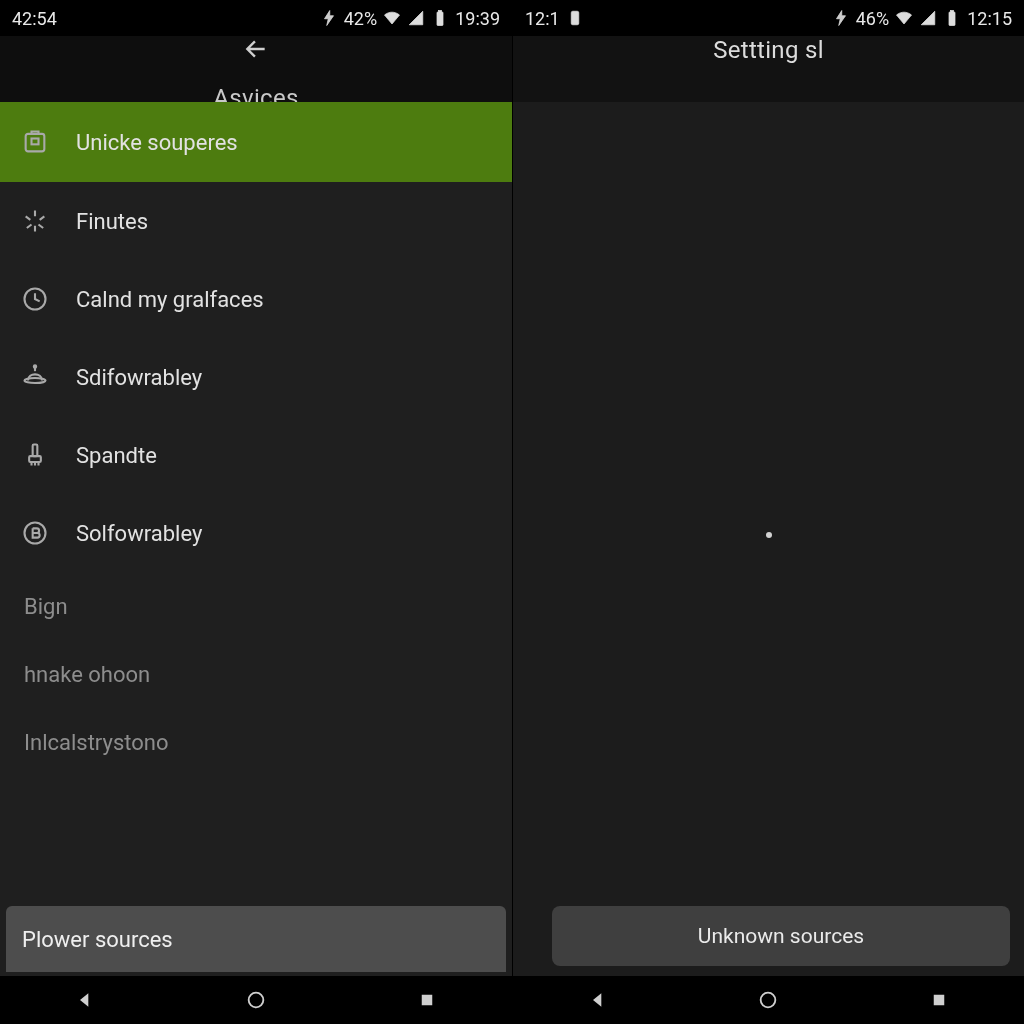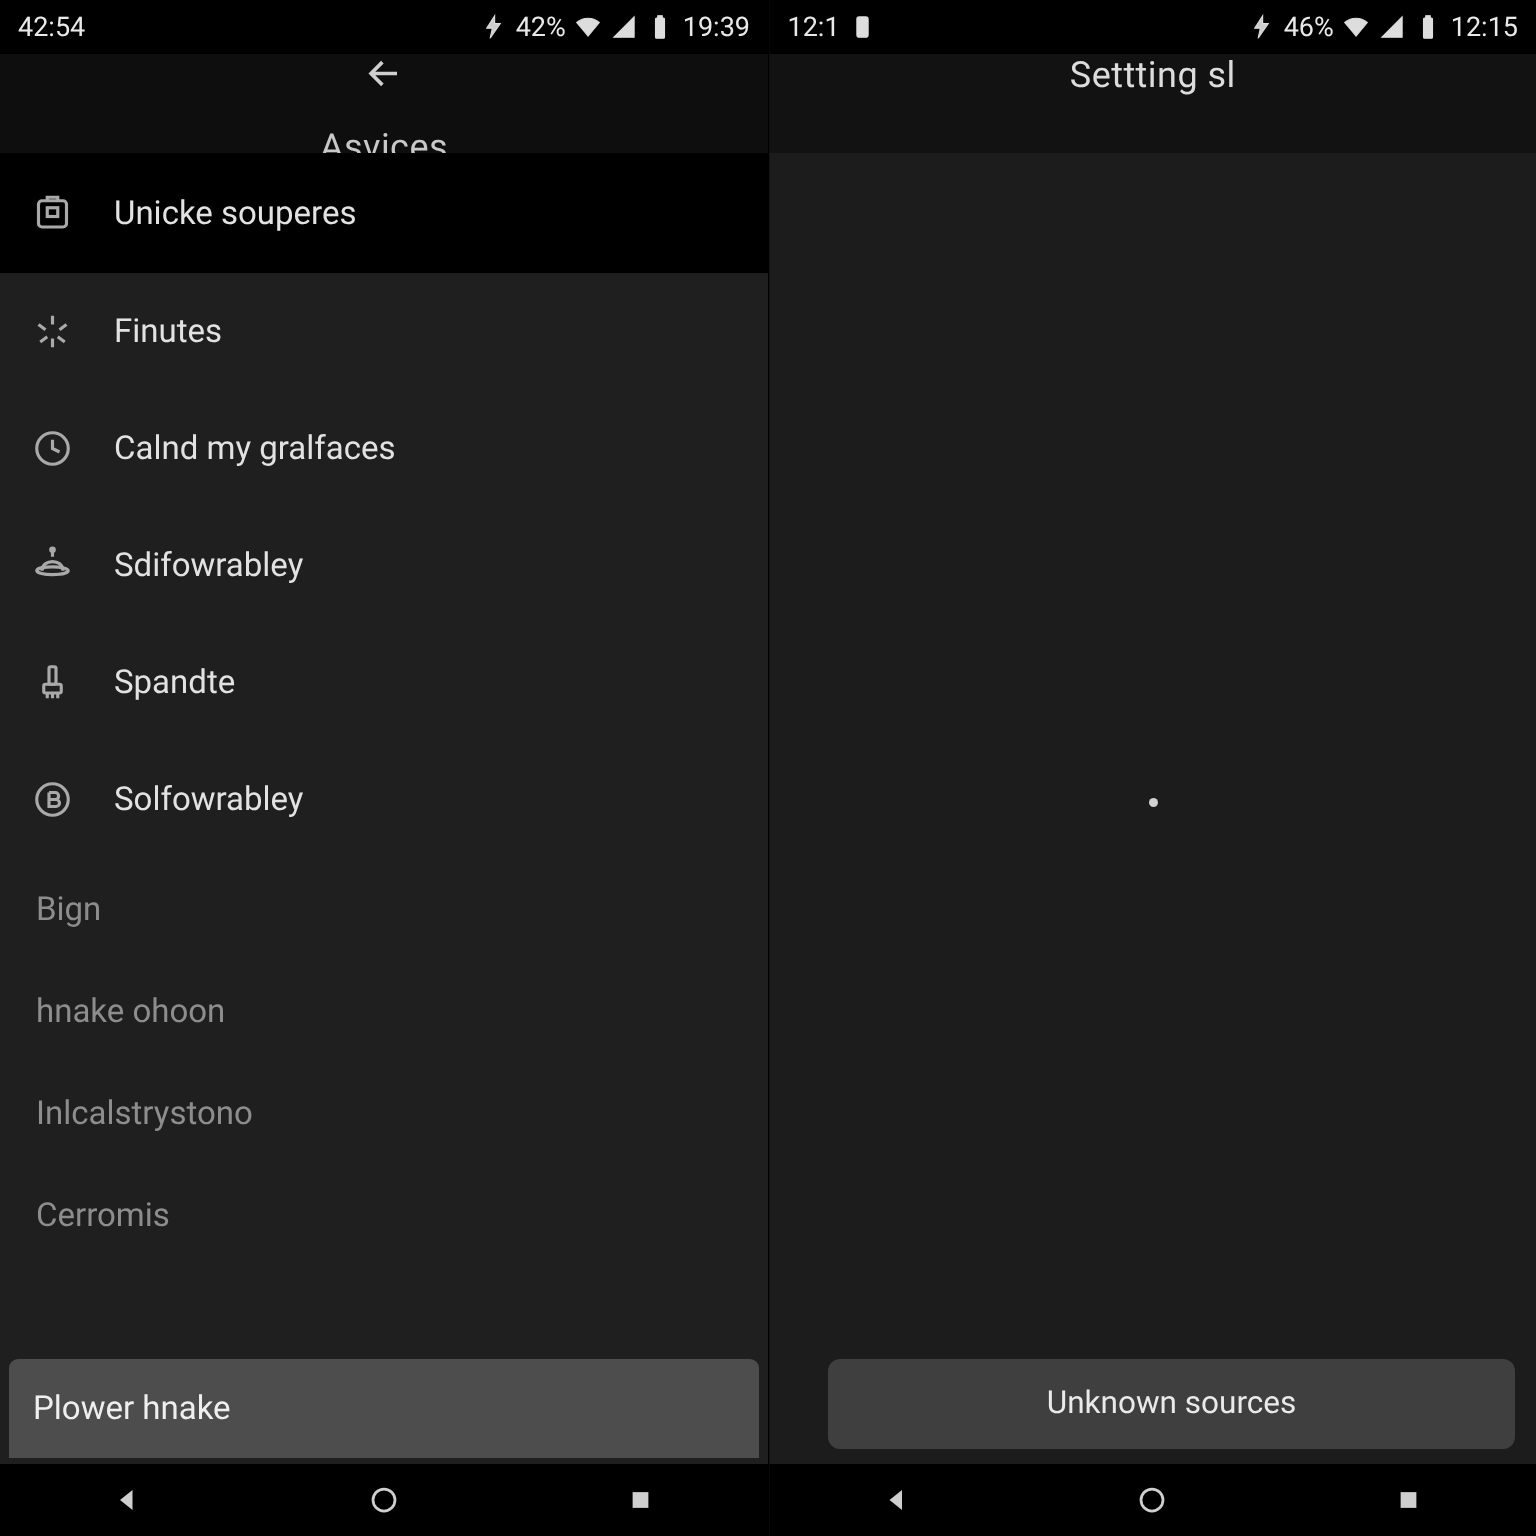--- a/index.html
+++ b/index.html
@@ -44,21 +44,21 @@
   .row {
     display:flex; align-items:center;
     height: 78px;
     padding: 0 20px;
     gap: 26px;
   }
   .row .icon { width:30px; height:30px; display:flex; align-items:center; justify-content:center; flex:0 0 30px; }
   .row .icon svg { width:28px; height:28px; stroke:#a9a9a9; fill:none; stroke-width:1.8; }
   .row.dim .label-text { color:#8d8d8d; }
   .row .label-text { font-size: 22px; color:#e2e2e2; font-weight:400; }
-  .row.first { background:#000000; height:80px; }
+  .row.first { background:#4d7c0f; height:80px; }
   .row.noicon { padding-left: 24px; gap:0; height:68px; }
 
   
   .bottom-pill {
     position:absolute;
     left:6px; right:6px; bottom:52px;
     height:66px;
     background:#4d4d4d;
     border-radius:6px 6px 0 0;
     display:flex; align-items:center;
@@ -213,29 +213,25 @@
         <span class="label-text">Bign</span>
       </div>
       <div class="row noicon dim">
 
         <span class="label-text">hnake ohoon</span>
       </div>
       <div class="row noicon dim">
 
         <span class="label-text">Inlcalstrystono</span>
       </div>
-      <div class="row noicon dim">
-
-        <span class="label-text">Cerromis</span>
-      </div>
 
     </div>
 
     <div class="bottom-pill">
-      <span>Plower hnake</span>
+      <span>Plower sources</span>
     </div>
 
     <div class="navbar">
       <div class="navbtn">
         <svg width="20" height="20" viewBox="0 0 24 24">
             <path d="M16 4 L6 12 L16 20 Z" fill="#cfcfcf" stroke="none"></path>
           </svg>
       </div>
       <div class="navbtn">
         <svg width="22" height="22" viewBox="0 0 24 24">

